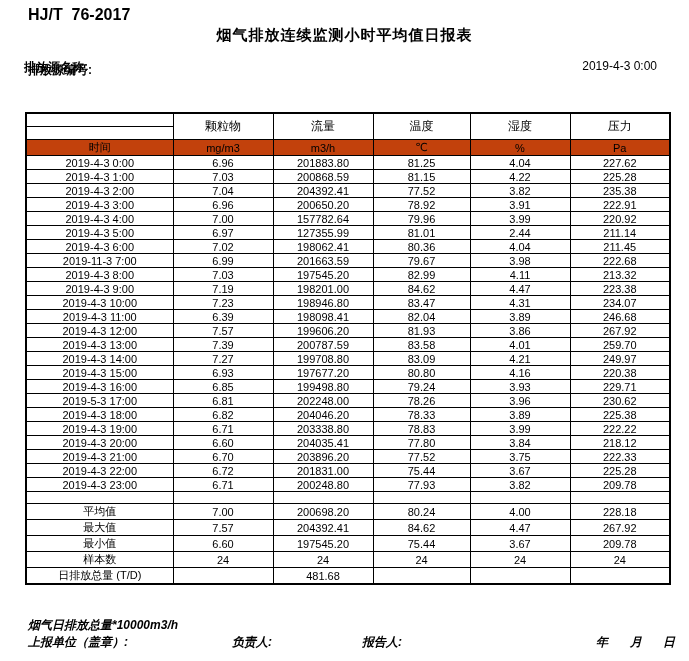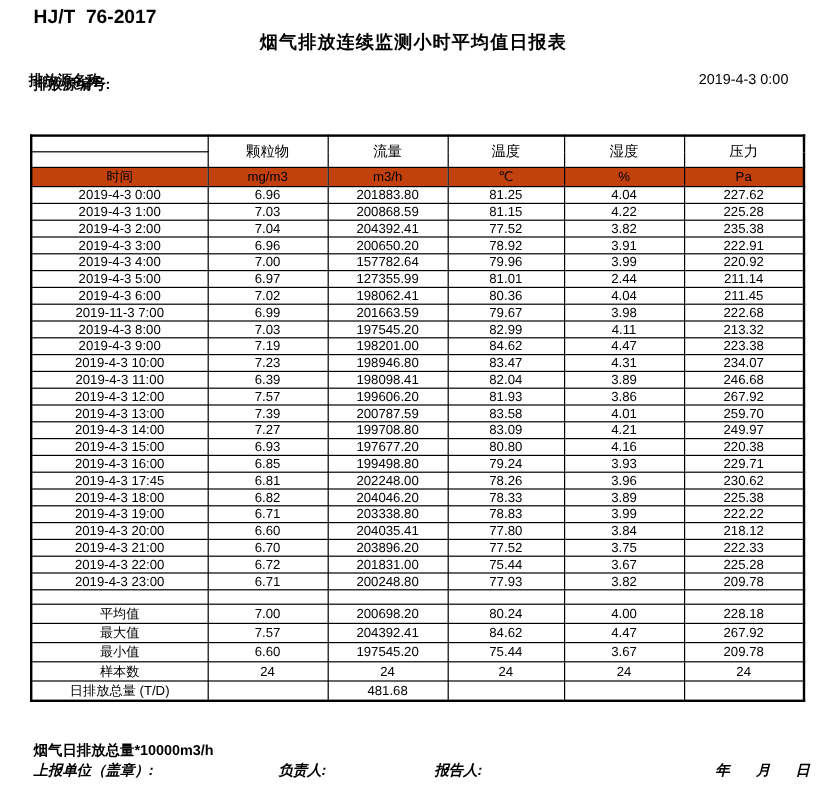--- a/index.html
+++ b/index.html
@@ -12,21 +12,21 @@
   .report-dt{right:32px;top:59px;font-size:12px;}
   table.report{position:absolute;left:25px;top:112px;width:644px;border-collapse:collapse;table-layout:fixed;border:2px solid #000;font-size:11px;}
   table.report td,table.report th{border:1px solid #000;padding:0;text-align:center;vertical-align:middle;font-weight:normal;overflow:hidden;white-space:nowrap;}
   tr.h-top td,tr.h-mid td{height:12px;}
   tr.h-top th{font-size:12px;margin-left:20px;}
   tr.units td{height:15px;}
   tbody.hours td{height:13px;}
   tr.spacer td{height:11px;}
   tbody.summary td{height:13px;}
   .green{background:#ccffcc;}
-  .note{left:28px;top:617px;font-weight:bold;font-size:12px;}
+  .note{left:28px;top:617px;font-weight:bold;font-size:12px;font-style:italic;}
   .sig{top:634px;font-weight:bold;font-size:12px;font-style:italic;}
   .sig-unit{left:28px;}
   .sig-resp{left:232px;}
   .sig-reporter{left:362px;}
   .sig-date{left:492px;margin-top:48px;}
   .sig-year{left:596px;}
   .sig-month{left:630px;}
   .sig-day{left:663px;}
 </style>
 </head>
@@ -199,21 +199,21 @@
       </tr>
       <tr>
         <td>2019-4-3 16:00</td>
         <td>6.85</td>
         <td>199498.80</td>
         <td>79.24</td>
         <td>3.93</td>
         <td>229.71</td>
       </tr>
       <tr>
-        <td>2019-4-3 17:45</td>
+        <td>2019-5-3 17:00</td>
         <td>6.81</td>
         <td>202248.00</td>
         <td>78.26</td>
         <td>3.96</td>
         <td>230.62</td>
       </tr>
       <tr>
         <td>2019-4-3 18:00</td>
         <td>6.82</td>
         <td>204046.20</td>

